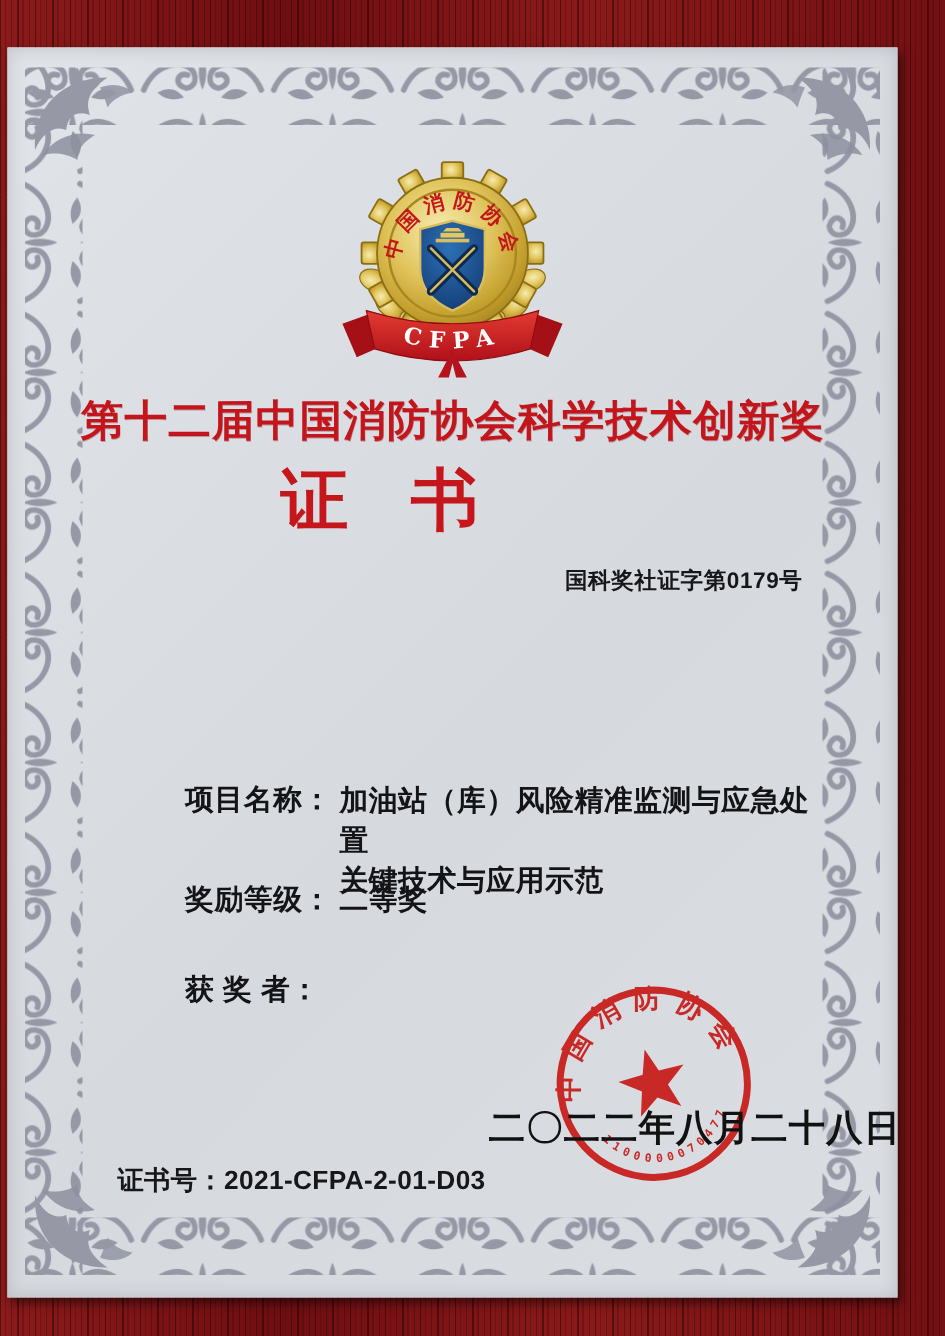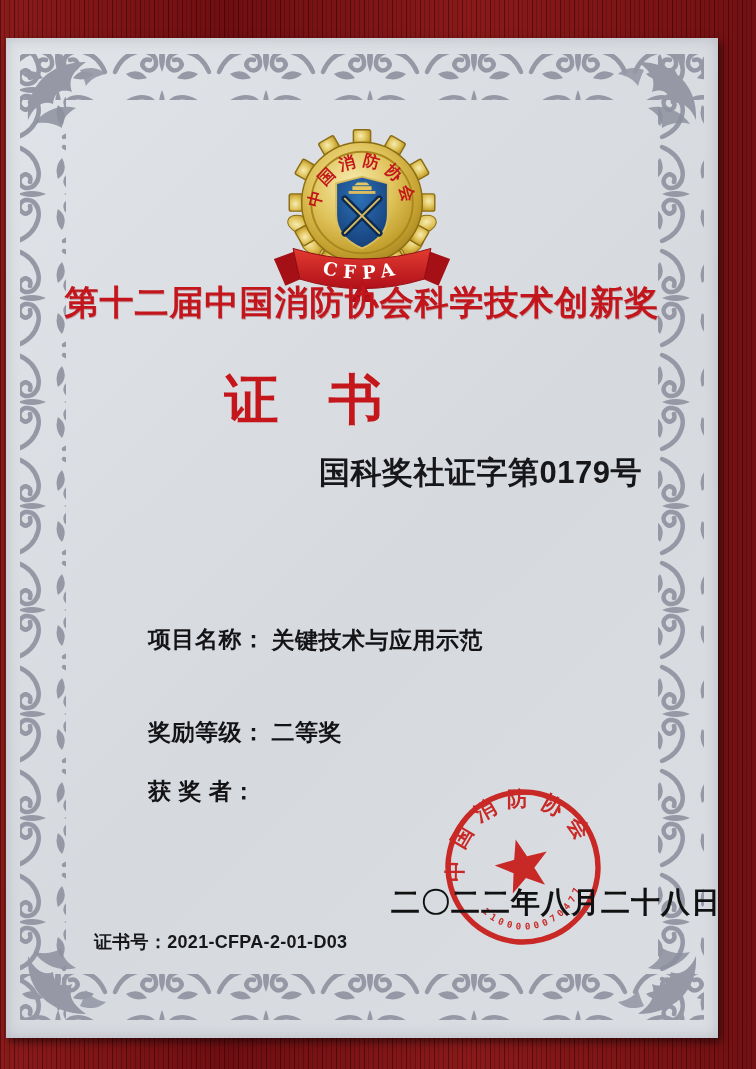--- a/index.html
+++ b/index.html
@@ -29,59 +29,59 @@
       repeating-linear-gradient(-61deg, rgba(120,125,140,.07) 0 1px, transparent 1px 4px);
     background-blend-mode:normal,overlay,normal;
     box-shadow: inset 0 0 14px rgba(90,95,110,.25), 3px 4px 8px rgba(0,0,0,.55);
   }
   .ornament-frame{position:absolute;left:0;top:0;z-index:1;pointer-events:none;}
   .content{position:absolute;left:0;top:0;width:712px;height:1000px;z-index:2;}
 
   
   .badge-wrap{position:absolute;left:256px;top:86px;width:200px;height:180px;}
   .cert-title{
-    position:absolute;top:242px;left:0;width:712px;text-align:center;
+    position:absolute;top:276px;left:0;width:712px;text-align:center;
     font-size:34px;font-weight:bold;color:#c3161c;letter-spacing:1px;
     text-shadow:.5px .5px 0 rgba(140,10,15,.35);
   }
   .cert-word{
     position:absolute;top:326px;left:0;width:595px;text-align:center;
     font-size:54px;font-weight:bold;color:#c5161b;
     letter-spacing:50px;padding-left:50px;box-sizing:border-box;
   }
   .serial-line{
     position:absolute;top:414px;right:76px;
-    font-size:31px;font-weight:bold;color:#17171a;letter-spacing:.5px;
+    font-size:18px;font-weight:bold;color:#17171a;letter-spacing:.5px;
   }
   .body-text{
     position:absolute;left:78px;top:460px;width:582px;
     font-family:"DejaVu Serif", serif;font-size:30px;font-weight:bold;
     color:#141416;line-height:56px;text-indent:2.2em;letter-spacing:1px;
   }
   .fields{position:absolute;left:142px;top:586px;width:520px;color:#141416;}
   .field-row{position:absolute;left:0;display:flex;align-items:flex-start;
     font-size:23px;font-weight:bold;letter-spacing:.5px;}
   .field-row .lbl{white-space:nowrap;margin-right:6px;}
   .row-project{top:0;}
-  .row-grade{top:80px;margin-top:13px;}
+  .row-grade{top:80px;}
   .row-winner{top:124px;margin-top:28px;}
   .val-lines span{display:block;line-height:32px;}
   
   .seal-wrap{
     position:absolute;left:436px;top:748px;width:162px;height:162px;
     transform:rotate(-15deg);z-index:3;opacity:.95;
   }
   .date-line{
     position:absolute;left:385px;top:845px;z-index:4;
     font-family:"DejaVu Serif", serif;font-size:29px;font-weight:bold;
     color:#111;letter-spacing:1px;white-space:nowrap;
   }
   .certno-line{
     position:absolute;left:88px;top:892px;z-index:2;
-    font-size:18px;font-weight:bold;color:#17171a;letter-spacing:.3px;
+    font-size:21px;font-weight:bold;color:#17171a;letter-spacing:.3px;
   }
 </style>
 </head>
 <body>
 
 <div class="scene">
   <div class="paper">
 
     <svg class="ornament-frame" width="712" height="1000" viewBox="0 0 712 1000" aria-hidden="true">
       <defs>
@@ -202,20 +202,21 @@
 
       <div class="cert-word">证书</div>
 
       <div class="serial-line">国科奖社证字第0179号</div>
 
 
       <div class="fields">
         <div class="field-row row-project">
           <span class="lbl">项目名称：</span>
           <span class="val-lines">
+            <span>加油站（库）风险精准监测与应急处置</span>
             <span>关键技术与应用示范</span>
           </span>
         </div>
         <div class="field-row row-grade">
           <span class="lbl">奖励等级：</span>
           <span>二等奖</span>
         </div>
         <div class="field-row row-winner">
           <span class="lbl">获 奖 者：</span>
         </div>

